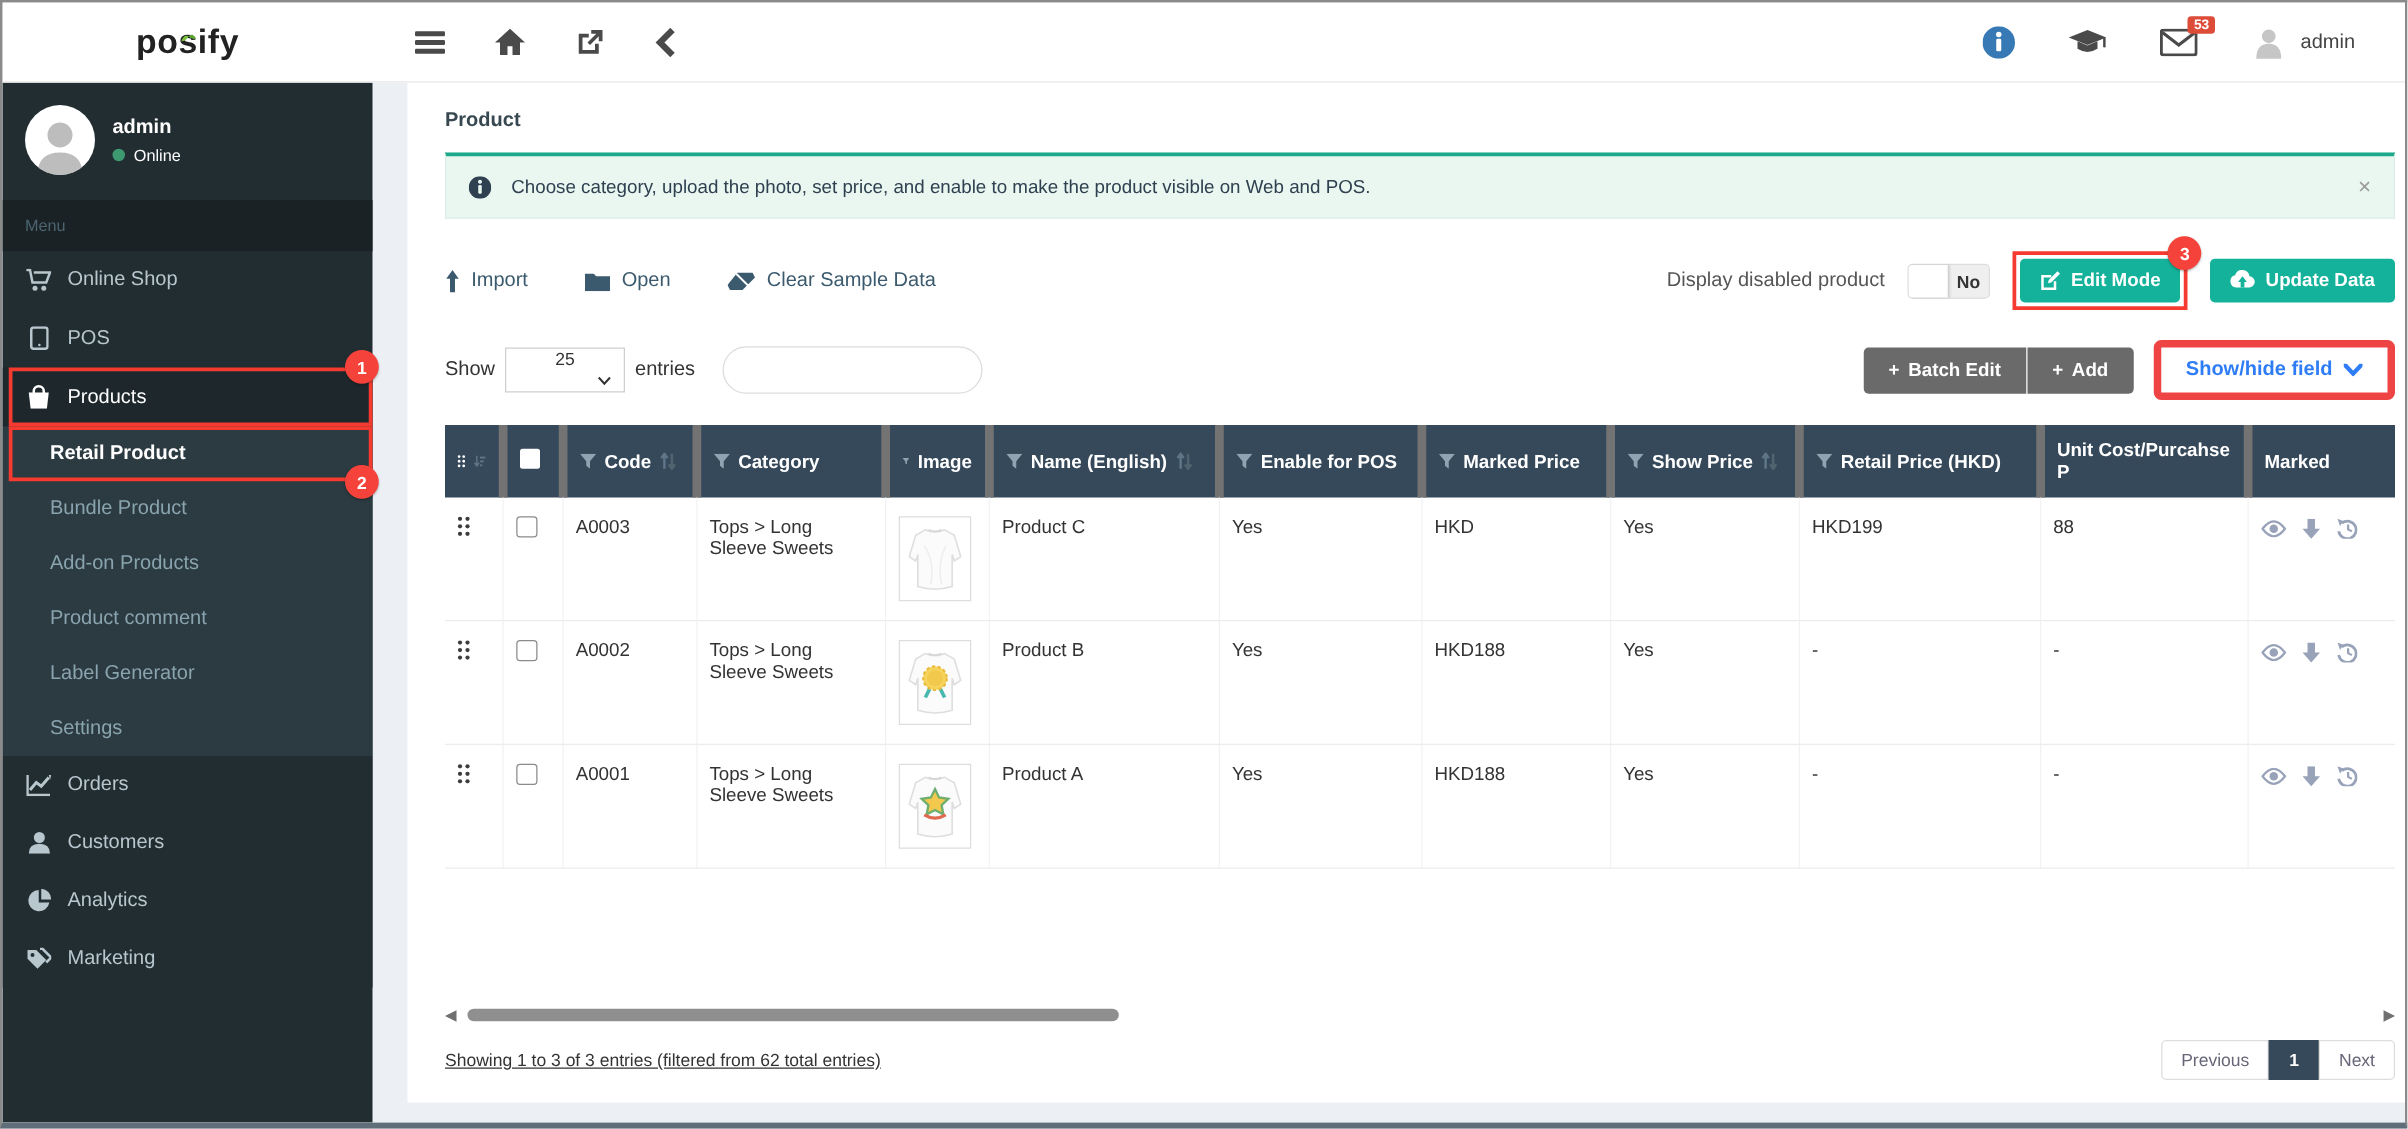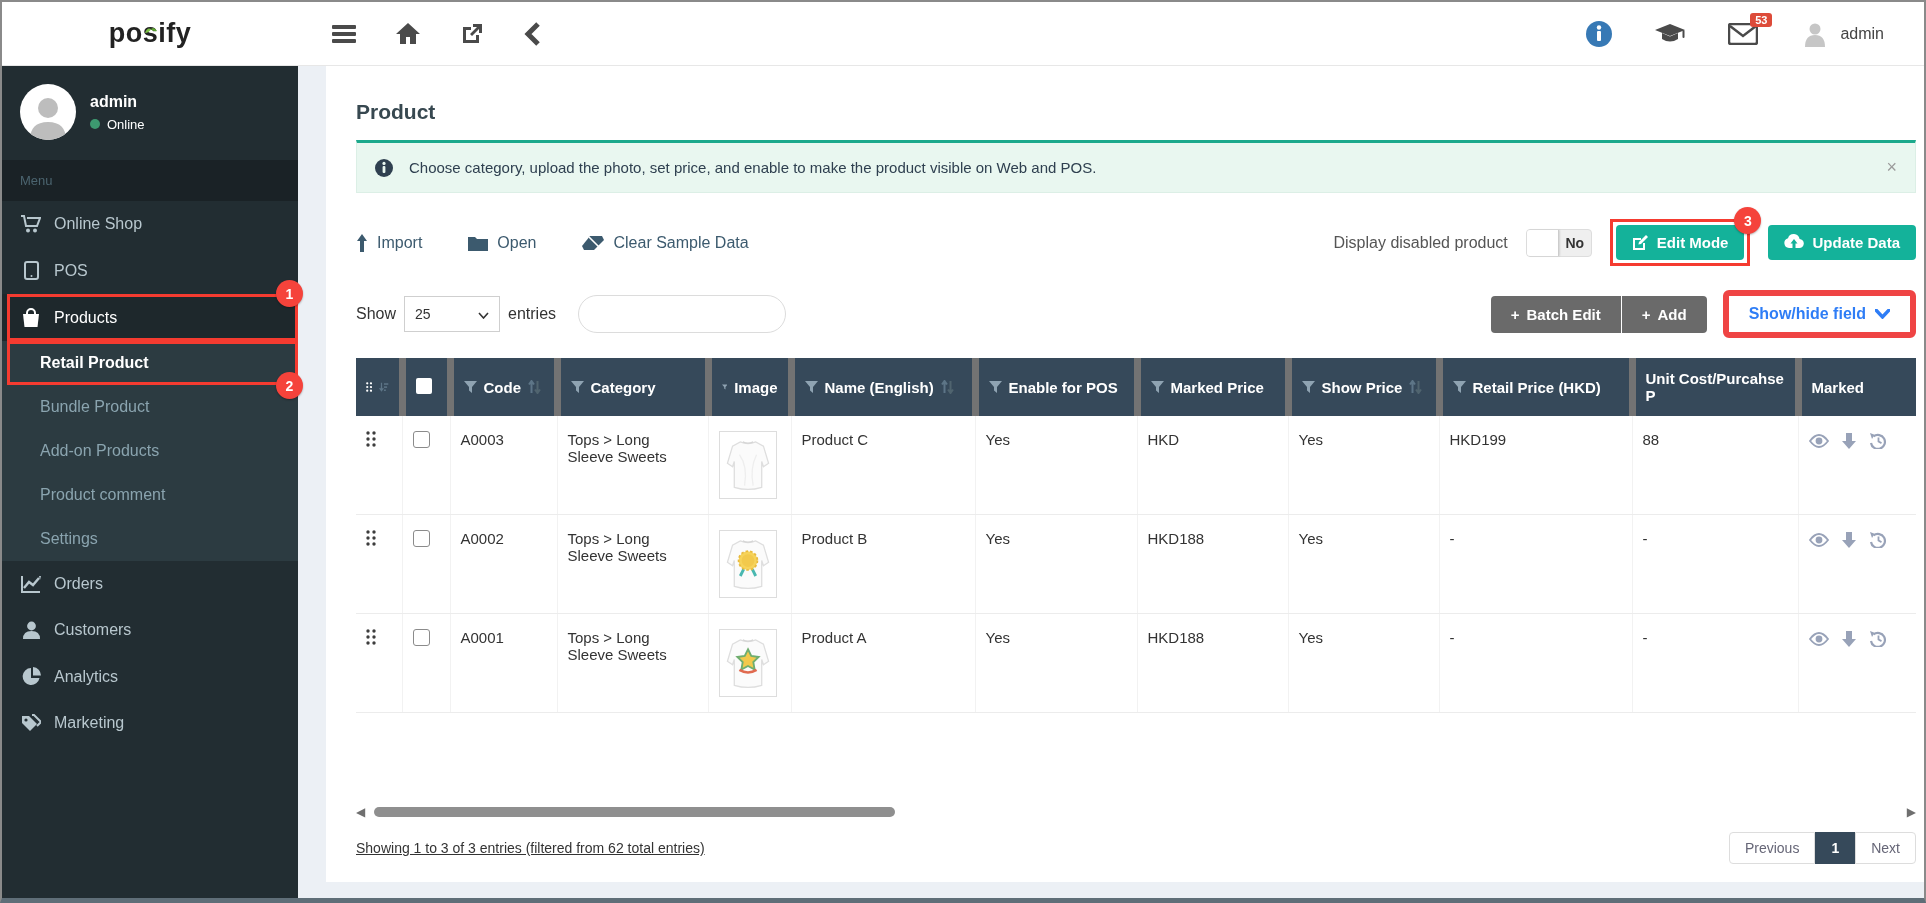--- a/index.html
+++ b/index.html
@@ -34,38 +34,38 @@
   .sub-item { padding:13px 18px 13px 38px; font-size:16px; color:#8aa4af; cursor:pointer; position:relative; }
   .sub-item.active { color:#fff; font-weight:bold; }
   .main-items { background:#222d32; }
 
   .anno-box { position:absolute; left:5px; right:0; top:0; bottom:0; border:3px solid #f53b30; pointer-events:none; z-index:4; }
   .anno-badge { position:absolute; width:27px; height:27px; border-radius:50%; background:#f5433b; color:#fff; font-size:14px; font-weight:bold; display:flex; align-items:center; justify-content:center; z-index:6; box-shadow:0 1px 2px rgba(0,0,0,.3); }
 
   
   .main { flex:1; background:#ecf0f5; padding:0 6px 16px 28px; display:flex; }
   .card { background:#fff; flex:1; padding:18px 30px 14px 30px; display:flex; flex-direction:column; }
-  .page-title { font-size:21px; font-weight:bold; color:#374850; margin-top:16px; }
+  .page-title { font-size:16px; font-weight:bold; color:#374850; margin-top:4px; }
   .alert { margin-top:16px; background:#e9f7f0; border:1px solid #dcefe6; border-top:3px solid #1ca98c; padding:14px 18px; display:flex; align-items:center; gap:16px; color:#2f4050; font-size:15px; }
   .alert .close-x { margin-left:auto; color:#9b9b9b; font-size:18px; cursor:pointer; }
 
   .toolbar-row { margin-top:26px; display:flex; align-items:center; }
   .tool-link { display:flex; align-items:center; gap:9px; color:#3c5a6e; font-size:16px; margin-right:46px; cursor:pointer; }
   .toolbar-right { margin-left:auto; display:flex; align-items:center; gap:18px; }
   .dd-label { color:#555; font-size:16px; }
   .toggle { width:66px; height:28px; background:#efefef; border:1px solid #ddd; border-radius:4px; display:flex; align-items:center; cursor:pointer; }
   .knob { width:32px; height:26px; background:#fff; border-right:1px solid #ccc; border-radius:3px 0 0 3px; box-shadow:1px 0 2px rgba(0,0,0,.12); }
   .toggle-txt { flex:1; text-align:center; font-size:14px; font-weight:bold; color:#333; }
   .btn-teal { background:#14b29a; color:#fff; border:none; border-radius:4px; padding:9px 16px; font-size:15px; font-weight:bold; display:flex; align-items:flex-start; gap:8px; cursor:pointer; font-family:inherit; }
   .editmode-wrap { position:relative; border:3px solid #f53b30; padding:3px; }
   .editmode-wrap .anno-badge { top:-15px; right:-14px; }
 
   .controls-row { margin-top:24px; display:flex; align-items:center; }
   .show-lbl { font-size:16px; color:#333; }
-  .page-size { width:96px; height:36px; border:1px solid #cfcfcf; margin:0 8px; display:flex; align-items:center; padding:0 10px; font-size:14px; color:#333; cursor:pointer; }
+  .page-size { width:96px; height:36px; border:1px solid #cfcfcf; margin:0 8px; display:flex; align-items:center; padding:0 10px; font-size:14px; color:#333; cursor:pointer;flex-direction:column; }
   .page-size .chev { margin-left:auto; }
   .search-pill { margin-left:22px; width:208px; height:38px; border:1px solid #dcdcdc; border-radius:19px; display:flex; align-items:center; padding:0 14px; gap:8px; }
   .search-pill input { border:none; outline:none; flex:1; font-size:14px; font-family:inherit; background:transparent; }
   .controls-right { margin-left:auto; display:flex; align-items:center; }
   .btn-dark { background:#6a6a6a; color:#fff; border:none; padding:10px 20px; font-size:15px; font-weight:bold; display:flex; align-items:center; gap:7px; cursor:pointer; font-family:inherit; }
   .btn-dark.left { border-radius:4px 0 0 4px; margin-right:1px; }
   .btn-dark.right { border-radius:0 4px 4px 0; }
   .btn-showhide { margin-left:16px; background:#fff; border:6px solid #ef4444; border-radius:6px; padding:9px 20px; color:#2e7df6; font-size:16px; font-weight:bold; display:flex; align-items:center; gap:9px; cursor:pointer; font-family:inherit; }
 
   
@@ -225,20 +225,21 @@
 
       <div class="submenu">
         <div class="sub-item active">
           <span>Retail Product</span>
           <span class="anno-box"></span>
           <span class="anno-badge" style="bottom:-14px; right:-5px;">2</span>
         </div>
         <div class="sub-item"><span>Bundle Product</span></div>
         <div class="sub-item"><span>Add-on Products</span></div>
         <div class="sub-item"><span>Product comment</span></div>
+        <div class="sub-item"><span>Label Generator</span></div>
         <div class="sub-item"><span>Settings</span></div>
       </div>
 
       <div class="main-items">
         <div class="sm-item">
           <span class="mi">
               <svg width="20" height="18" viewBox="0 0 20 18">
                 <path d="M1 1v16h18" fill="none" stroke="#b8c7ce" stroke-width="2"></path>
                 <path d="M3 13 8 7l4 3 6-7" fill="none" stroke="#b8c7ce" stroke-width="2.4"></path>
                 <path d="M18 1l2 0-1 4Z" fill="#b8c7ce"></path>

